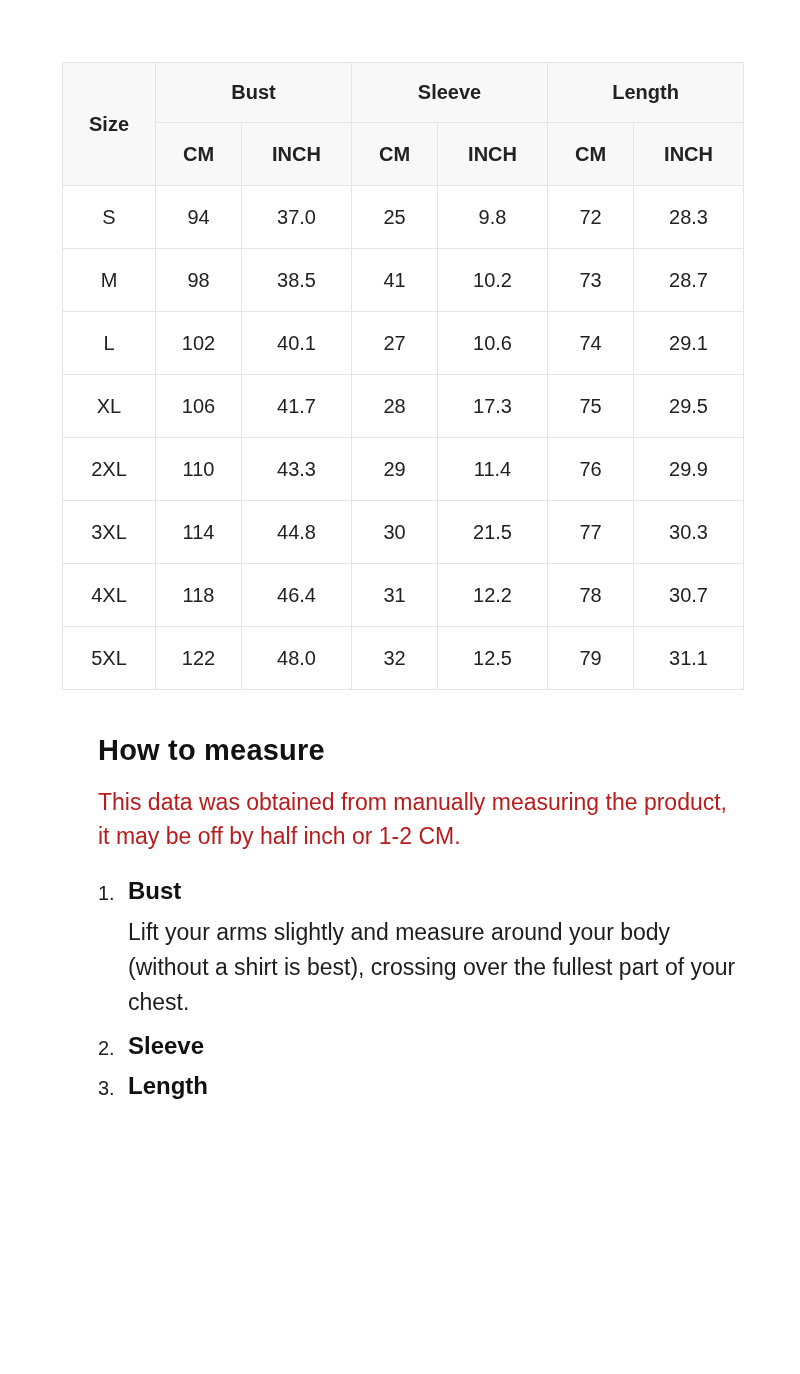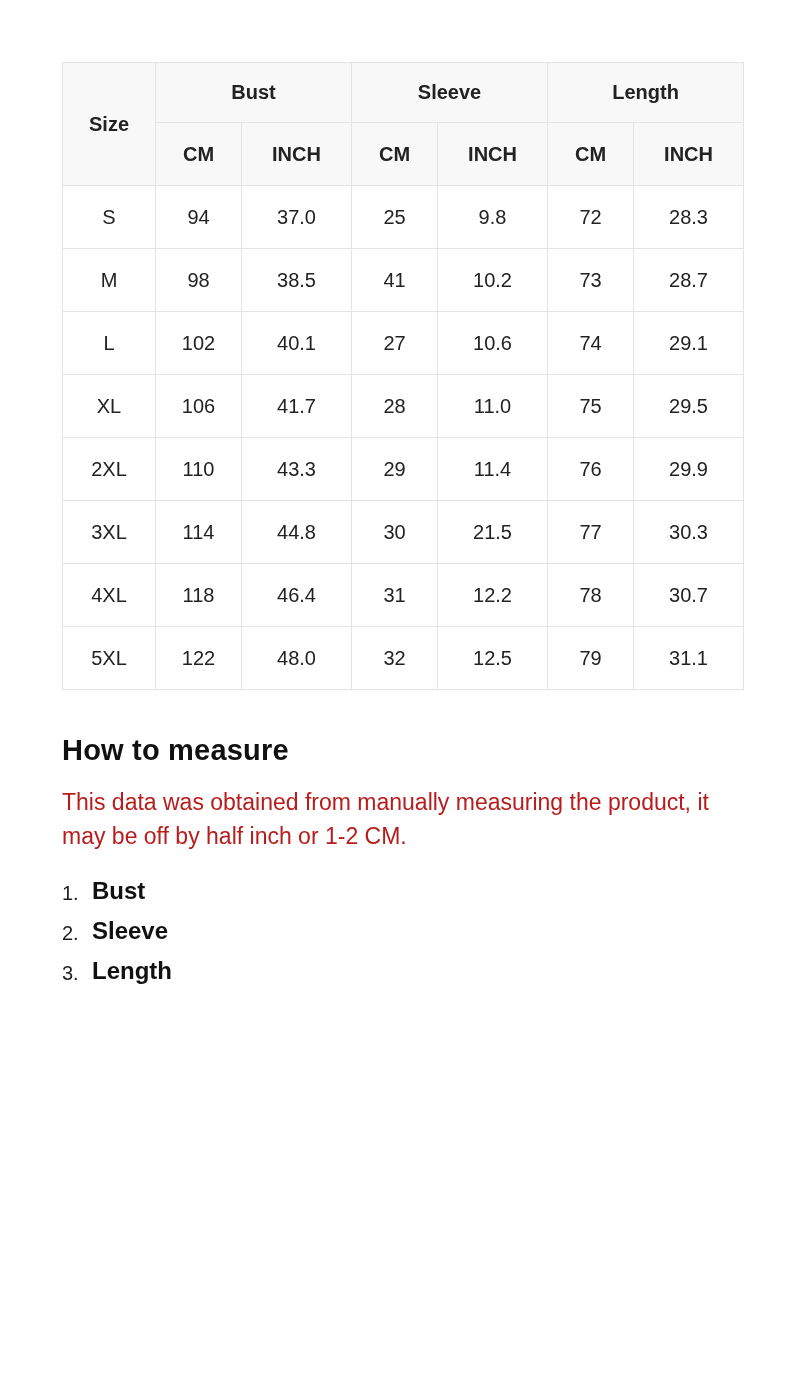--- a/index.html
+++ b/index.html
@@ -44,21 +44,21 @@
     background: #ffffff;
     font-size: 20px;
     font-weight: 400;
   }
   col.c-size  { width: 93px; }
   col.c-cm    { width: 86px; }
   col.c-inch  { width: 110px; }
 
   
   .guide {
-    padding: 44px 58px 0 62px;
+    padding: 44px 58px 0 98px;
   }
   .guide h2 {
     font-size: 29px;
     font-weight: 700;
     color: #111111;
     letter-spacing: 0.2px;
   }
   .guide .intro {
     margin-top: 18px;
     font-size: 23px;
@@ -150,21 +150,21 @@
           <td>27</td>
           <td>10.6</td>
           <td>74</td>
           <td>29.1</td>
         </tr>
         <tr>
           <td>XL</td>
           <td>106</td>
           <td>41.7</td>
           <td>28</td>
-          <td>11.0</td>
+          <td>17.3</td>
           <td>75</td>
           <td>29.5</td>
         </tr>
         <tr>
           <td>2XL</td>
           <td>110</td>
           <td>43.3</td>
           <td>29</td>
           <td>11.4</td>
           <td>76</td>
@@ -203,20 +203,21 @@
 
   <div class="guide">
     <h2>How to measure</h2>
     <p class="intro">This data was obtained from manually measuring the product, it may be off by half inch or 1-2 CM.</p>
 
     <div class="steps">
       <div class="step">
         <div class="step-number">1.</div>
         <div class="step-body">
           <div class="step-title">Bust</div>
+          <div class="step-desc">Lift your arms slightly and measure around your body (without a shirt is best), crossing over the fullest part of your chest.</div>
         </div>
       </div>
       <div class="step">
         <div class="step-number">2.</div>
         <div class="step-body">
           <div class="step-title">Sleeve</div>
         </div>
       </div>
       <div class="step">
         <div class="step-number">3.</div>

